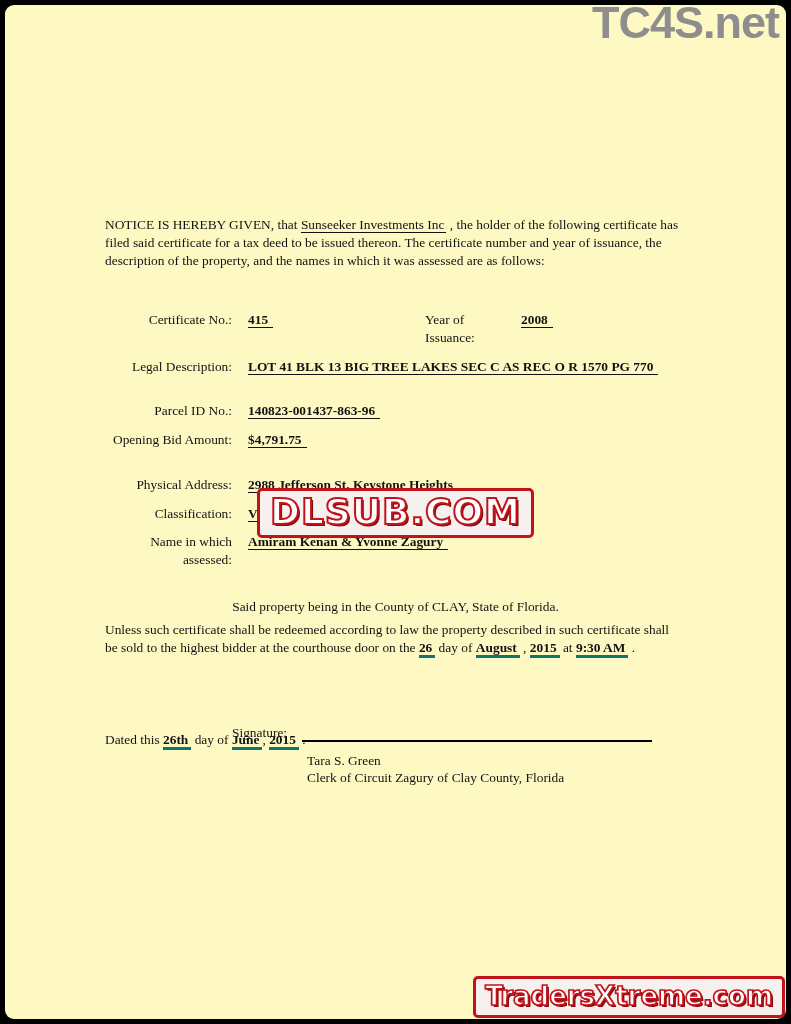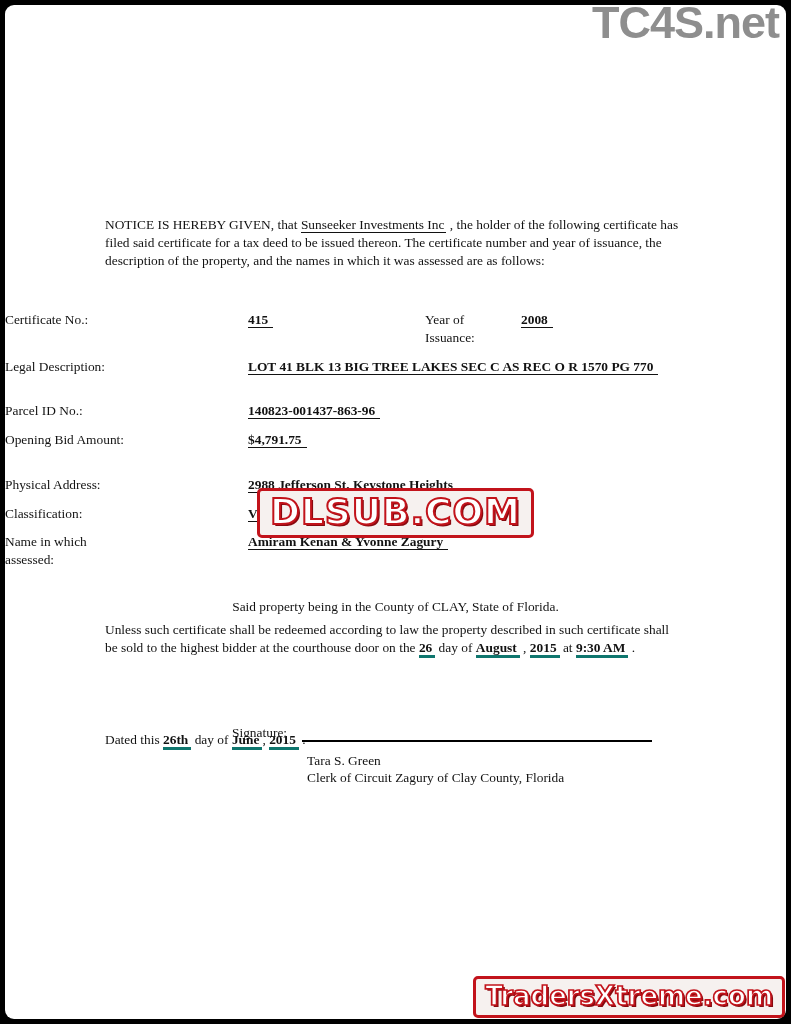--- a/index.html
+++ b/index.html
@@ -1,21 +1,21 @@
 <!DOCTYPE html>
 <html><head>
 <meta charset="utf-8">
 <style>
   * { margin:0; padding:0; box-sizing:border-box; }
   html,body { width:791px; height:1024px; }
   body { background:#444; }
   .frame { position:relative; width:791px; height:1024px; background:#000; overflow:hidden; }
   .page {
     position:absolute; left:5px; top:5px; right:5px; bottom:5px;
-    background:#ffffff; border-radius:9px;
+    background:#fef9c3; border-radius:9px;
     font-family:"Liberation Serif","DejaVu Serif",serif;
     color:#121212; font-size:13.4px; line-height:18px;
   }
 
   
   .wm-top {
     position:absolute; top:-9px; right:7px;
     font-family:"Liberation Sans","DejaVu Sans",sans-serif;
     font-weight:bold; font-size:45px; line-height:54px;
     color:#8e8e8e; letter-spacing:-1px; z-index:5;
@@ -39,21 +39,21 @@
   }
   .para { position:absolute; left:100px; width:577px; }
   #intro { top:211px; }
   #redemption { top:616px; }
   #dated { top:694px;margin-top:32px; }
 
   .u  { border-bottom:1px solid #121212; padding-right:2px; }
   .bv { font-weight:bold; border-bottom:3px solid #0f766e; padding-right:3px; }
 
   .row { position:absolute; left:0; width:700px; display:flex; align-items:flex-start; }
-  .lbl { width:227px; text-align:left; flex:none; }
+  .lbl { width:227px; text-align:right; flex:none; }
   .cell { margin-left:16px; }
   .val { font-weight:bold; border-bottom:1px solid #121212; padding-right:5px; }
   #row-cert .c1 { width:170px; flex:none; }
   .ylbl { width:80px; flex:none; text-align:left; margin-left:7px; }
   #row-legal .cell { width:448px; }
 
   .center-line { position:absolute; top:593px; left:0; width:100%; text-align:center; }
 
   #sig-row { position:absolute; top:719px; left:0; display:flex; align-items:flex-end;gap:8px; }
   #sig-row .slbl { margin-left:227px; }

